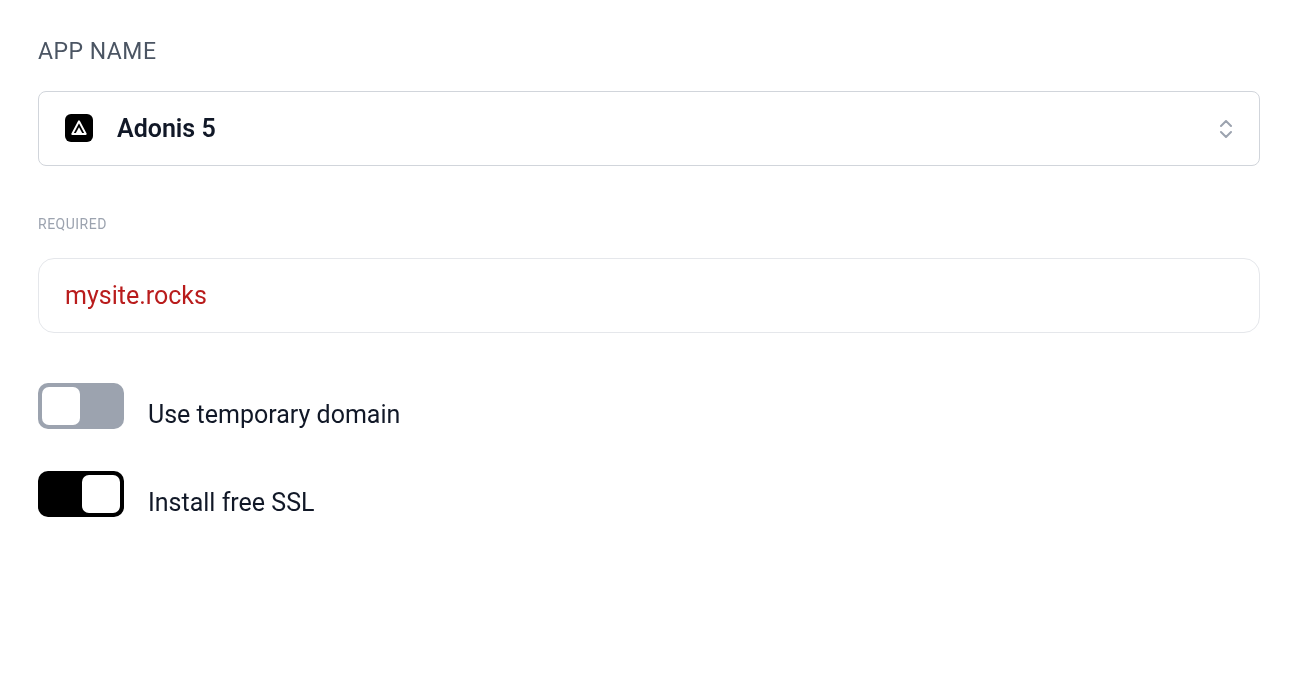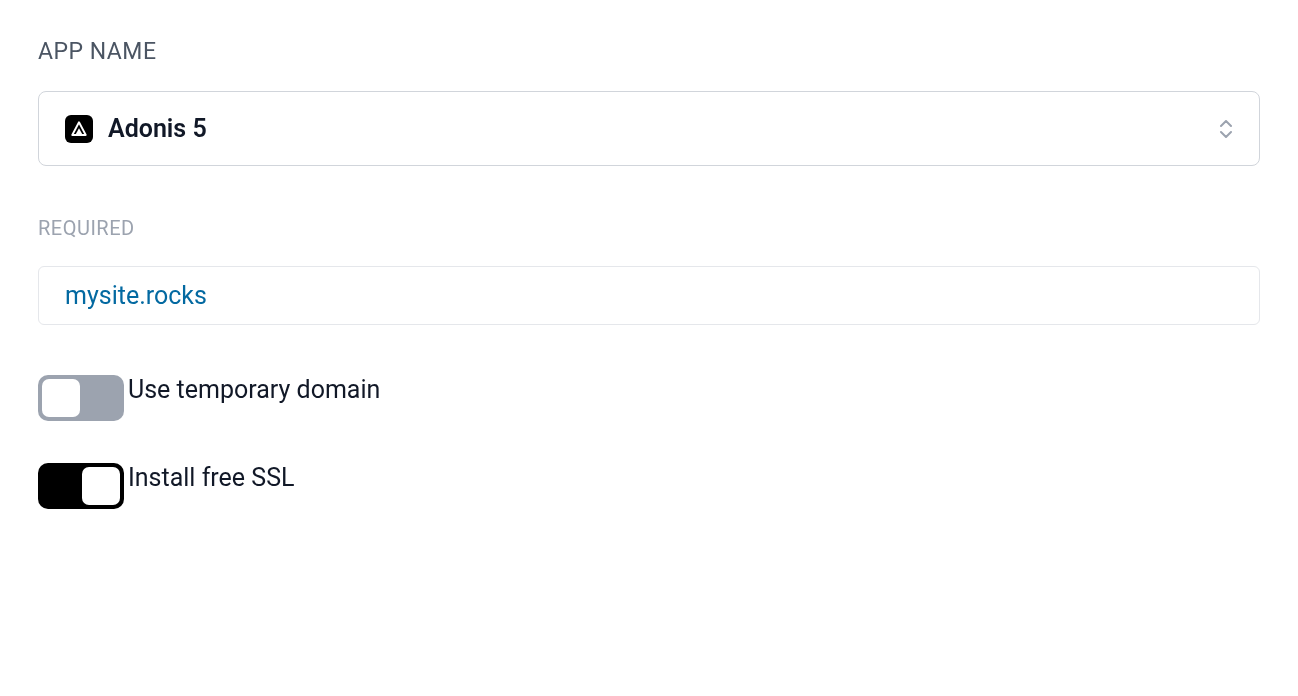--- a/index.html
+++ b/index.html
@@ -20,40 +20,40 @@
       font-size: 23px;
       letter-spacing: 0.5px;
       color: #4B5563;
       font-weight: 400;
       margin-bottom: 26px;
       display: flex;
       align-items: center;
       gap: 14px;
     }
     .required-badge {
-      font-size: 20px;
+      font-size: 14px;
       letter-spacing: 0.5px;
       color: #9CA3AF;
       font-weight: 400;
     }
     .select-box {
       width: 100%;
       border: 1px solid #D1D5DB;
       border-radius: 8px;
       background: #ffffff;
       padding: 22px 26px;
       display: flex;
       align-items: center;
       justify-content: space-between;
       cursor: pointer;
     }
     .select-content {
       display: flex;
-      align-items: flex-end;
-      gap: 15px;
+      align-items: flex-start;
+      gap: 24px;
     }
     .app-icon {
       width: 28px;
       height: 28px;
       background: #000000;
       border-radius: 6px;
       display: flex;
       align-items: center;
       justify-content: center;
     }
@@ -73,32 +73,32 @@
       gap: 2px;
       color: #9CA3AF;
     }
     .chevron-updown svg {
       width: 14px;
       height: 8px;
     }
     .text-input {
       width: 100%;
       border: 1px solid #E5E7EB;
-      border-radius: 6px;
+      border-radius: 16px;
       background: #ffffff;
-      padding: 14px 26px;
+      padding: 22px 26px;
       font-size: 25px;
-      color: #0369a1;
+      color: #b91c1c;
       font-family: inherit;
       outline: none;
     }
     .toggle-row {
       display: flex;
-      align-items: flex-start;
-      gap: 4px;
+      align-items: flex-end;
+      gap: 24px;
       margin-bottom: 42px;
     }
     .toggle {
       width: 86px;
       height: 46px;
       border-radius: 10px;
       position: relative;
       cursor: pointer;
       padding: 4px;
       display: flex;

